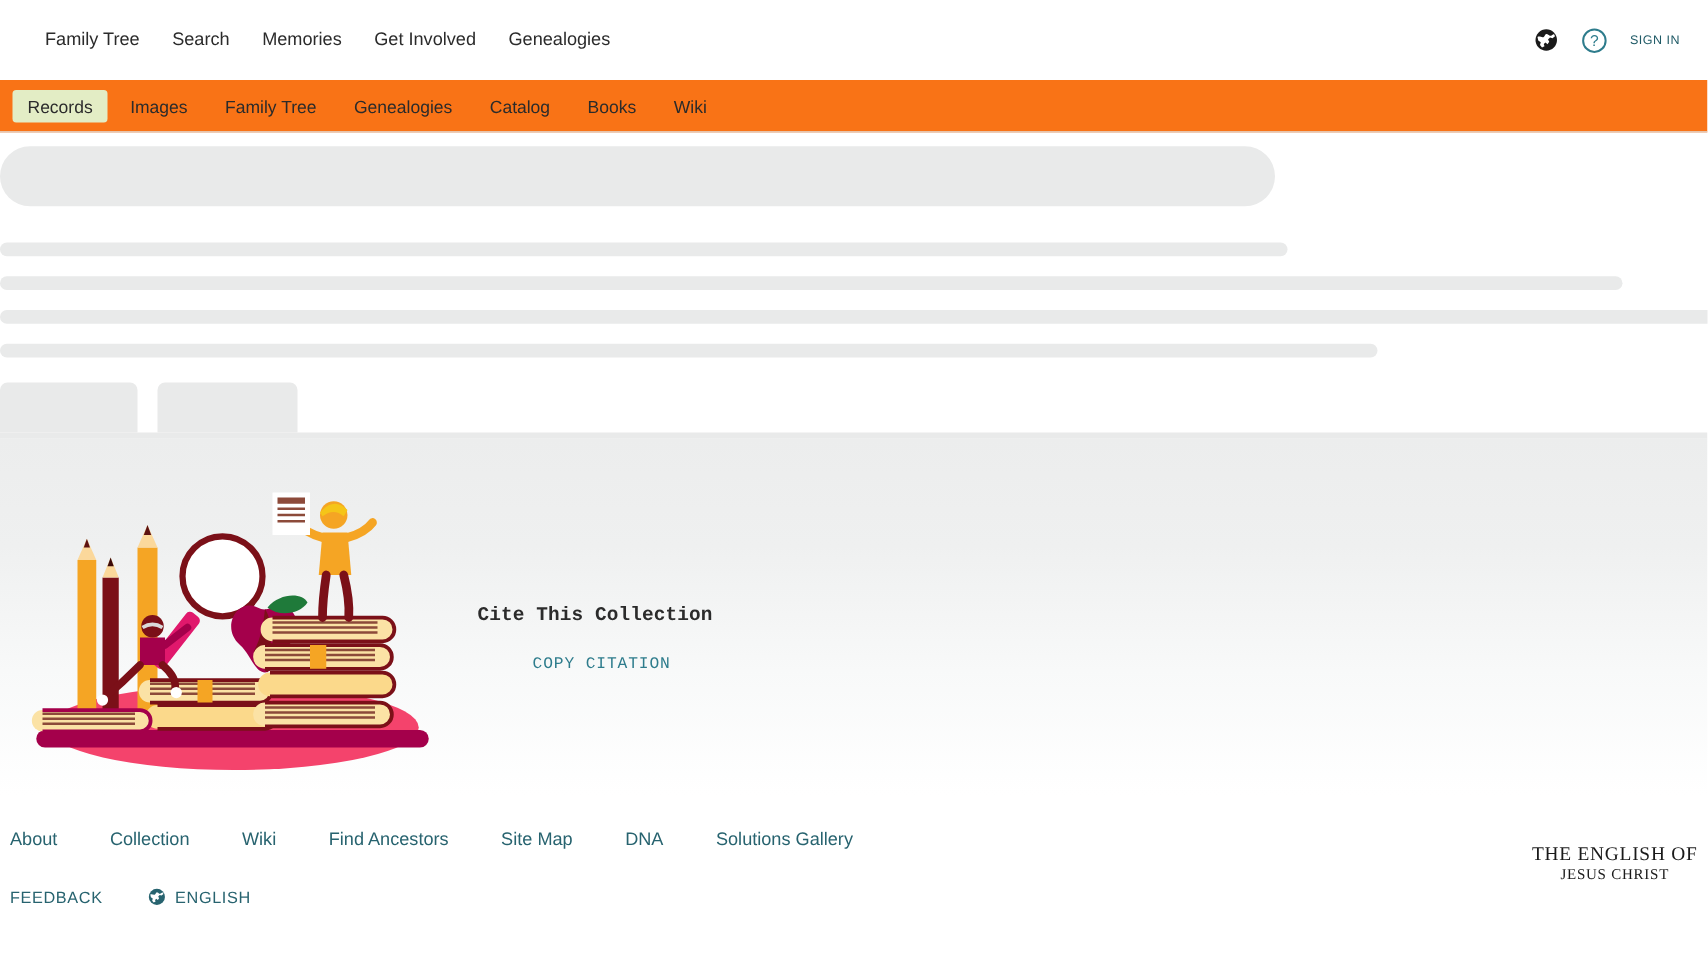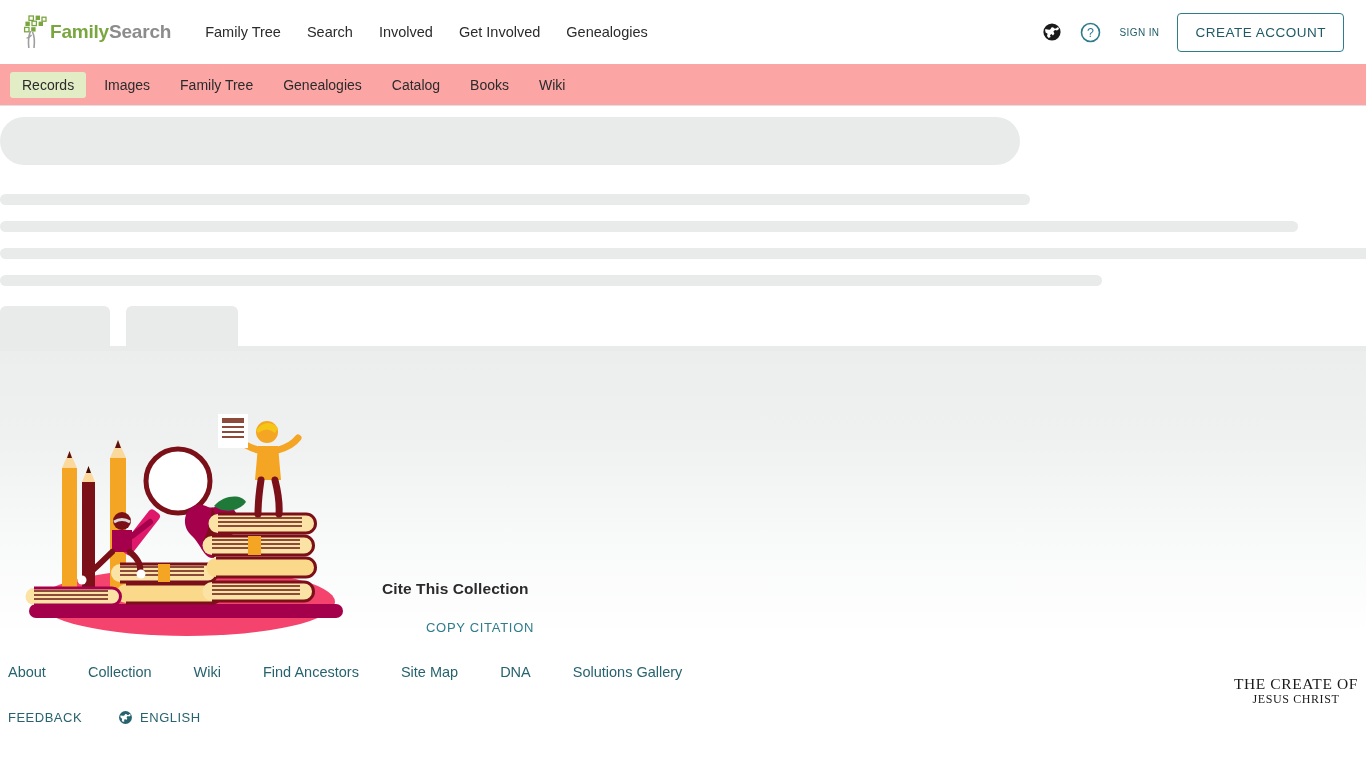--- a/index.html
+++ b/index.html
@@ -73,21 +73,21 @@
   }
 
   
   .subnav {
     height: 42px;
     display: flex;
     align-items: center;
     gap: 6px;
     padding: 0 10px;
     border-bottom: 1px solid #e0e0e0;
-    background: #fca5a5;
+    background: #f97316;
   }
   .subnav a {
     font-size: 14px;
     color: #2b2b2b;
     text-decoration: none;
     padding: 5px 12px;
     border-radius: 3px;
     white-space: nowrap;
   }
   .subnav a.active { background: #E3EDC5; }
@@ -106,21 +106,22 @@
   .sk-tab-a { width: 110px; }
   .sk-tab-b { width: 112px; }
   .sk-underline { height: 5px; width: 1366px; background: #E9EAEA; }
 
   
   .cite-section {
     position: relative;
     background: linear-gradient(180deg, #ECEDED 0%, #EFF0F0 30%, #F8F9F9 65%, #FFFFFF 100%);
     height: 285px;
     display: flex;
-    align-items: flex-end;
+    align-items: center;
+    font-family: Liberation Mono, monospace;
   }
   .illo { width: 330px; height: 230px; margin: 15px 0 0 22px; flex: none; }
   .cite-text { margin: 35px 0 0 30px; }
   .cite-title {
     font-size: 15.5px;
     font-weight: bold;
     color: #2b2b2b;
     letter-spacing: 0.1px;
   }
   .copy-citation {
@@ -175,62 +176,45 @@
     letter-spacing: 0.6px;
   }
   .church-logo .l1 { font-size: 15.5px; }
   .church-logo .l2 { font-size: 12px; }
 </style>
 </head>
 <body>
 
 <div class="header">
 
-  <div class="logo-wrap">
-    <svg class="logo-mark" viewBox="0 0 30 34">
-      <rect x="7" y="1" width="4.4" height="4.4" fill="none" stroke="#7AA63F" stroke-width="1.3"></rect>
-      <rect x="13.6" y="0.6" width="4.4" height="4.4" fill="#7AA63F"></rect>
-      <rect x="20" y="2.2" width="4.0" height="4.0" fill="none" stroke="#7AA63F" stroke-width="1.3"></rect>
-      <rect x="3.4" y="6.6" width="4.4" height="4.4" fill="#7AA63F"></rect>
-      <rect x="10" y="6.2" width="4.4" height="4.4" fill="none" stroke="#7AA63F" stroke-width="1.3"></rect>
-      <rect x="16.6" y="6.6" width="4.4" height="4.4" fill="#7AA63F"></rect>
-      <rect x="2.6" y="12.4" width="4.4" height="4.4" fill="none" stroke="#7AA63F" stroke-width="1.3"></rect>
-      <rect x="9.2" y="12.2" width="4.4" height="4.4" fill="#7AA63F"></rect>
-      <path d="M8.5 16 C6.5 21, 6 26, 6.8 33" stroke="#9E9E9E" stroke-width="1.6" fill="none"></path>
-      <path d="M10.5 17 C12.5 21, 12.8 26, 12 33" stroke="#9E9E9E" stroke-width="1.6" fill="none"></path>
-      <path d="M9.6 20 C8.0 22, 6.0 23, 4.6 23" stroke="#9E9E9E" stroke-width="1.3" fill="none"></path>
-    </svg>
-    <span class="logo-text"><span class="fam">Family</span><span class="srch">Search</span></span>
-  </div>
 
   <nav class="mainnav">
     <a href="#">Family Tree</a>
     <a href="#">Search</a>
-    <a href="#">Involved</a>
+    <a href="#">Memories</a>
     <a href="#">Get Involved</a>
     <a href="#">Genealogies</a>
   </nav>
 
   <div class="header-right">
     <span class="icon-btn">
       <svg width="20" height="20" viewBox="0 0 20 20">
         <circle cx="10" cy="10" r="8.6" fill="#1a1a1a"></circle>
         <path d="M3 7.5 C5 6.5, 6.5 8.5, 8 7.5 C9.2 6.7, 9 5 10.5 5.2 C12 5.4 12.2 7 13.6 6.6
                  C15 6.2 15.4 4.8 16.4 5.6 L17 7 L15 8.6 L13 8 L11.4 9.6 L12.4 11.4 L11 13.4
                  L9.4 12 L8 13.2 L8.6 15 L6.6 16 L5 14 L5.6 11.8 L3.6 10.4 Z" fill="#ffffff"></path>
       </svg>
     </span>
     <span class="icon-btn">
       <svg width="21" height="21" viewBox="0 0 21 21">
         <circle cx="10.5" cy="10.5" r="9" fill="none" stroke="#2E7C8C" stroke-width="1.6"></circle>
         <text x="10.5" y="14.9" font-size="12.5" font-family="Liberation Sans, sans-serif" fill="#2E7C8C" text-anchor="middle">?</text>
       </svg>
     </span>
     <a class="signin" href="#">SIGN IN</a>
-    <button class="create-account">CREATE ACCOUNT</button>
   </div>
 </div>
 
 <div class="subnav">
   <a href="#" class="active">Records</a>
   <a href="#">Images</a>
   <a href="#">Family Tree</a>
   <a href="#">Genealogies</a>
   <a href="#">Catalog</a>
   <a href="#">Books</a>
@@ -376,16 +360,16 @@
           <path d="M3 7.5 C5 6.5, 6.5 8.5, 8 7.5 C9.2 6.7, 9 5 10.5 5.2 C12 5.4 12.2 7 13.6 6.6
                    C15 6.2 15.4 4.8 16.4 5.6 L17 7 L15 8.6 L13 8 L11.4 9.6 L12.4 11.4 L11 13.4
                    L9.4 12 L8 13.2 L8.6 15 L6.6 16 L5 14 L5.6 11.8 L3.6 10.4 Z" fill="#ffffff"></path>
         </svg>
       </span>
       <span>ENGLISH</span>
     </a>
   </div>
 
   <div class="church-logo">
-    <div class="l1">THE CREATE OF</div>
+    <div class="l1">THE ENGLISH OF</div>
     <div class="l2">JESUS CHRIST</div>
   </div>
 </div>
 
 </body></html>

